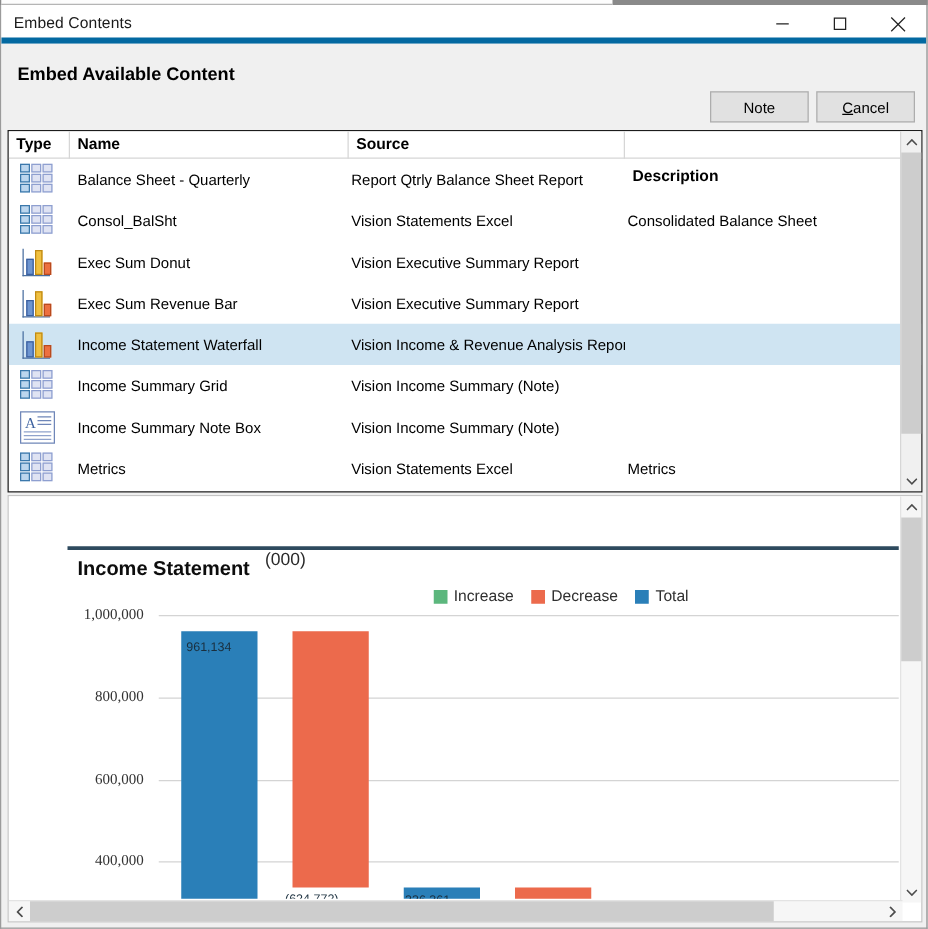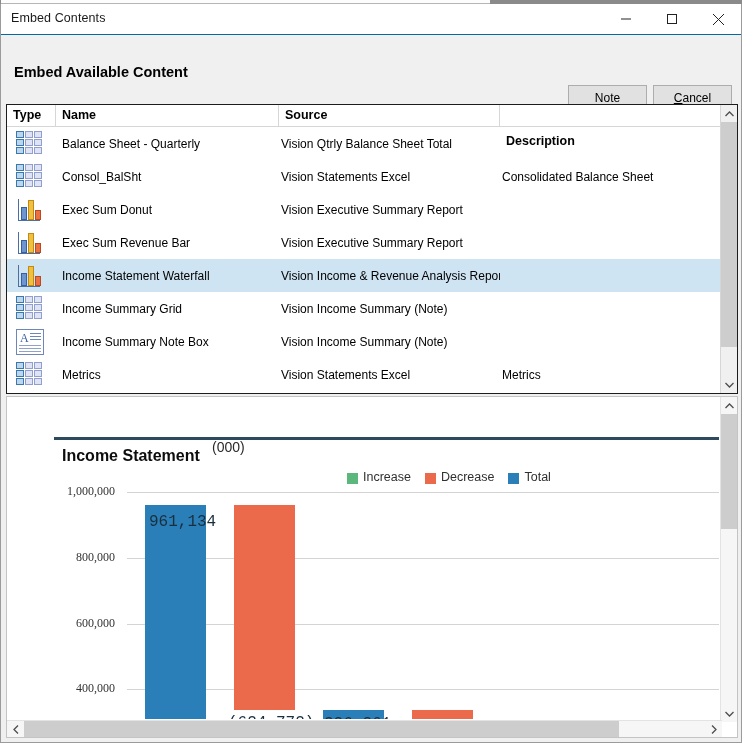--- a/index.html
+++ b/index.html
@@ -29,21 +29,21 @@
     border: 1px solid #9b9b9b;
     border-top: none;
     overflow: hidden;
   }
 
   
   #titlebar {
     position: relative;
     height: 31px;
     background: #ffffff;
-    border-bottom: 1px solid #0369a1;
+    border-bottom: 5px solid #0369a1;
     text-decoration: underline;
   }
   #title-text {
     position: absolute; left: 10px; top: 7px;
     font-size: 12.5px; color: #1a1a1a;
     letter-spacing: .1px;
   }
   .wbtn {
     position: absolute; top: 0; width: 46px; height: 30px;
     display: flex; align-items: center; justify-content: center;
@@ -52,21 +52,20 @@
   .wbtn svg { display: block; }
   #btn-min { right: 92px; }
   #btn-max { right: 46px; }
   #btn-close { right: 0px; }
 
   
   #header {
     position: relative;
     height: 69px;
     background: #f0f0f0;
-    margin-top: 12px;
   }
   #header-title {
     position: absolute; left: 13px; top: 17px;
     font-size: 14.5px; font-weight: bold; color: #000;
   }
 
   .btn {
     position: absolute;
     background: #e1e1e1;
     border: 1px solid #adadad;
@@ -217,34 +216,34 @@
   }
   #chart-units {
     position: absolute; left: 205px; top: 42px;
     font-size: 14px; color: #2a2a2a;
   }
   #legend {
     position: absolute; left: 340px; top: 73px;
     display: flex; align-items: center; gap: 5px;
     font-size: 12.5px; color: #303030;
   }
-  .lg-item { display: flex; align-items: flex-end; gap: 5px; margin-right: 9px; }
+  .lg-item { display: flex; align-items: center; gap: 5px; margin-right: 9px; }
   .lg-swatch { width: 11px; height: 11px; display: block; }
 
   
   #plot { position: absolute; left: 0; top: 95px; width: 715px; height: 235px; }
   .ytick {
     position: absolute; right: 0; width: 80px; text-align: right;
     font-size: 12px; color: #333; font-family: "Liberation Serif", serif;
   }
   .gridline { position: absolute; left: 0; height: 1px; background: #d4d4d4; }
   .bar { position: absolute; }
   .barlabel {
-    position: absolute; font-size: 16px; color: #1a2f3e;
-    font-family: Liberation Mono, monospace; white-space: nowrap;
+    position: absolute; font-size: 10px; color: #1a2f3e;
+    font-family: Liberation Sans, sans-serif; white-space: nowrap;
   }
 
   
   #prev-vsb {
     position: absolute; right: 0; top: 0; width: 17px; height: 325px;
     background: #f6f6f6; border-left: 1px solid #e3e3e3;
   }
   #prev-vsb-thumb {
     position: absolute; left: 0; top: 17px; width: 17px; height: 115px;
     background: #cdcdcd;
@@ -340,21 +339,21 @@
               <i class="pale"></i>
               <i></i>
               <i class="pale"></i>
               <i class="pale"></i>
               <i></i>
               <i class="pale"></i>
               <i class="pale"></i>
             </span>
           </div>
           <div class="cell c1">Balance Sheet - Quarterly</div>
-          <div class="cell c2">Vision Qtrly Balance Sheet Total</div>
+          <div class="cell c2">Report Qtrly Balance Sheet Report</div>
           <div class="cell c3"></div>
         </div>
         <div class="row">
           <div class="cell c0">
             <span class="icon-grid">
               <i></i>
               <i class="pale"></i>
               <i class="pale"></i>
               <i></i>
               <i class="pale"></i>

